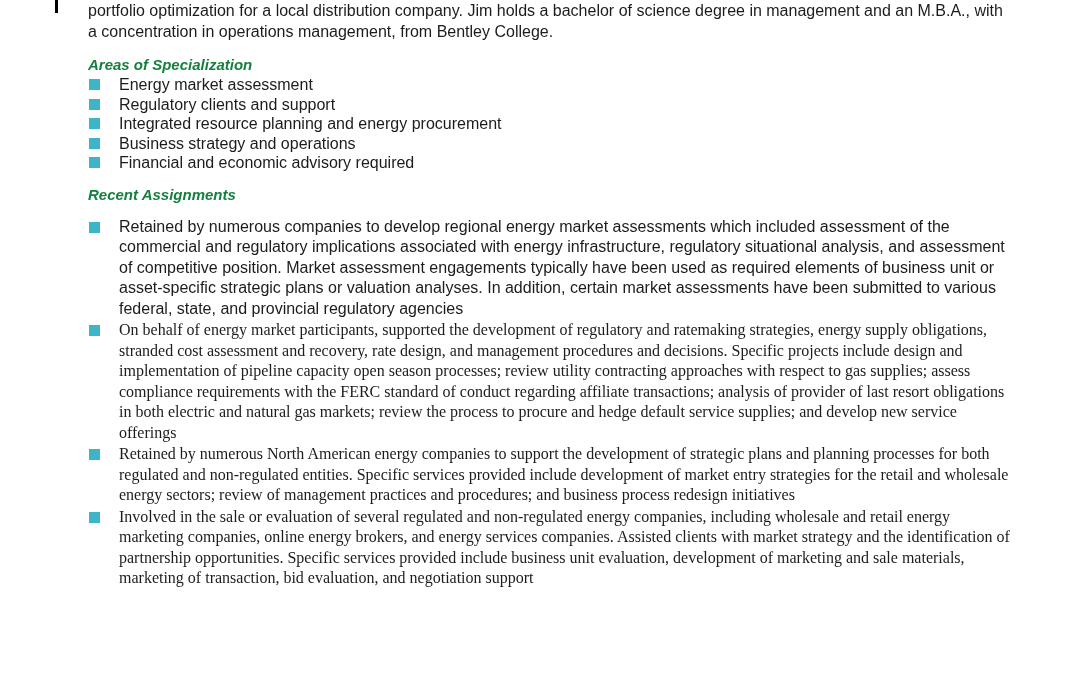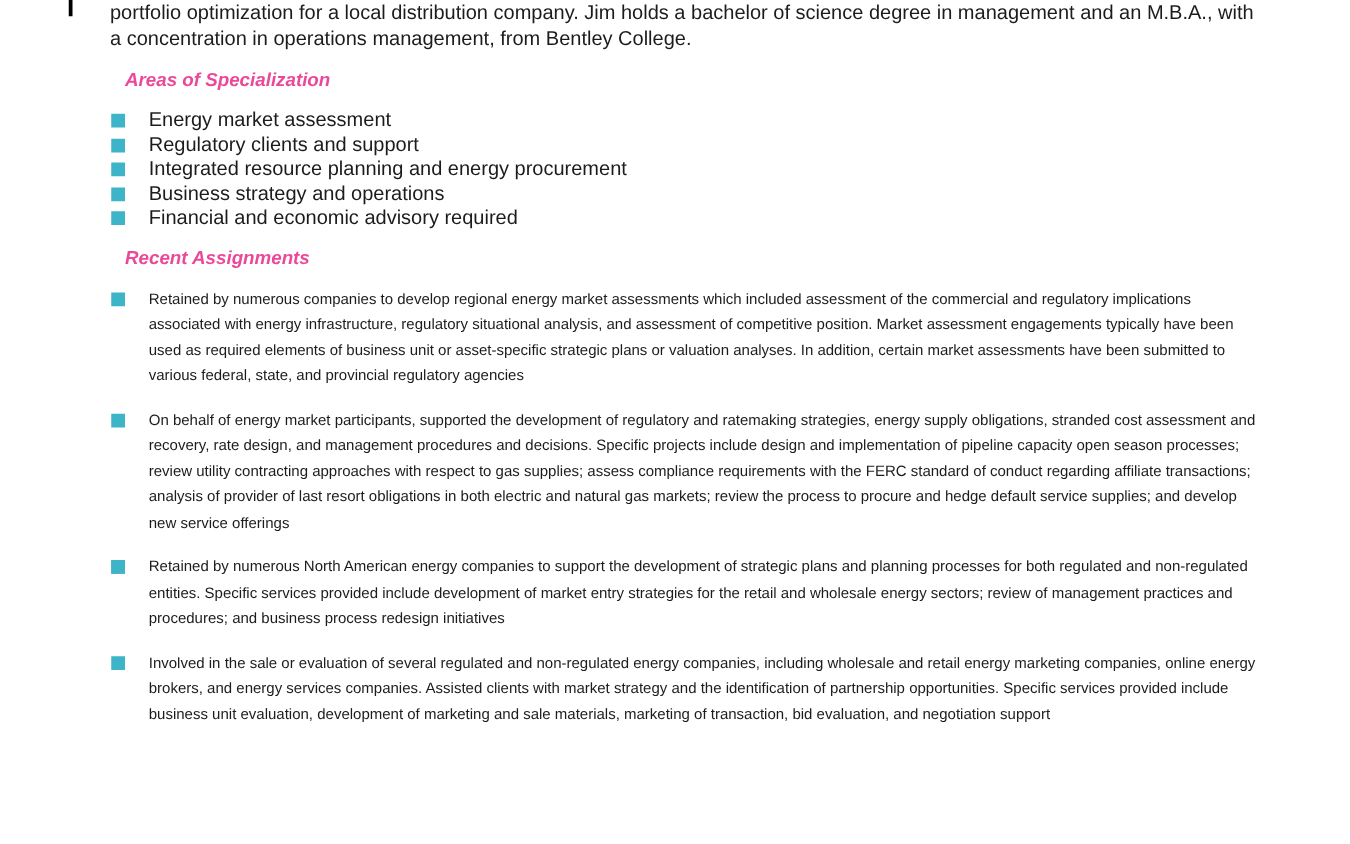--- a/index.html
+++ b/index.html
@@ -25,22 +25,22 @@
   .body-text {
     font-size: 16px;
     line-height: 21px;
     margin: 0;
   }
   .section-heading {
     font-size: 15px;
     line-height: 21px;
     font-weight: bold;
     font-style: italic;
-    color: #ec4899;
-    margin: 12px;
+    color: #15803d;
+    margin: 0;
   }
   .heading-areas { margin-top: 12px; }
   .heading-recent { margin-top: 11px; }
   ul.bullet-list {
     list-style: none;
     margin: 0;
     padding: 0;
   }
   ul.bullet-list li {
     position: relative;
@@ -56,25 +56,25 @@
     display: block;
   }
   ul.compact { }
   ul.compact li {
     font-size: 16px;
     line-height: 19.5px;
   }
   ul.compact li .bullet { top: 4px; }
   ul.paragraphs { margin-top: 12px; }
   ul.paragraphs li {
-    font-size: 12px;
+    font-size: 16px;
     line-height: 20.5px;
     text-align: left;
   }
-  ul.paragraphs li + li { margin-top: 15px; }
+  ul.paragraphs li + li { margin-top: 1px; font-family: Liberation Serif, serif; }
 </style>
 </head>
 <body>
 
 <div class="page">
 
   <div class="top-tick"></div>
 
   <p class="body-text">portfolio optimization for a local distribution company. Jim holds a bachelor of science degree in management and an M.B.A., with a concentration in operations management, from Bentley College.</p>
 

